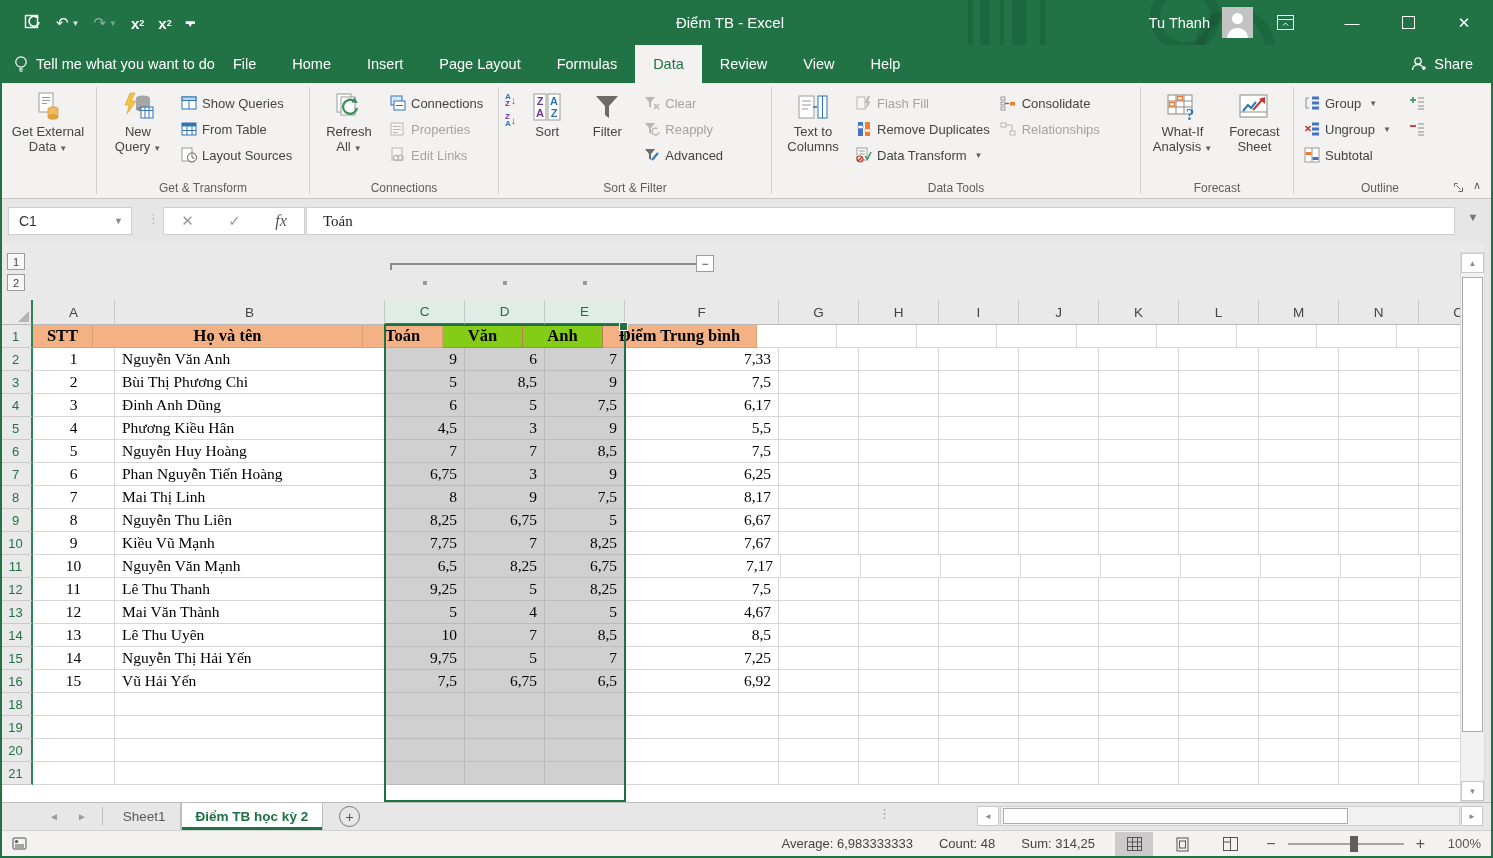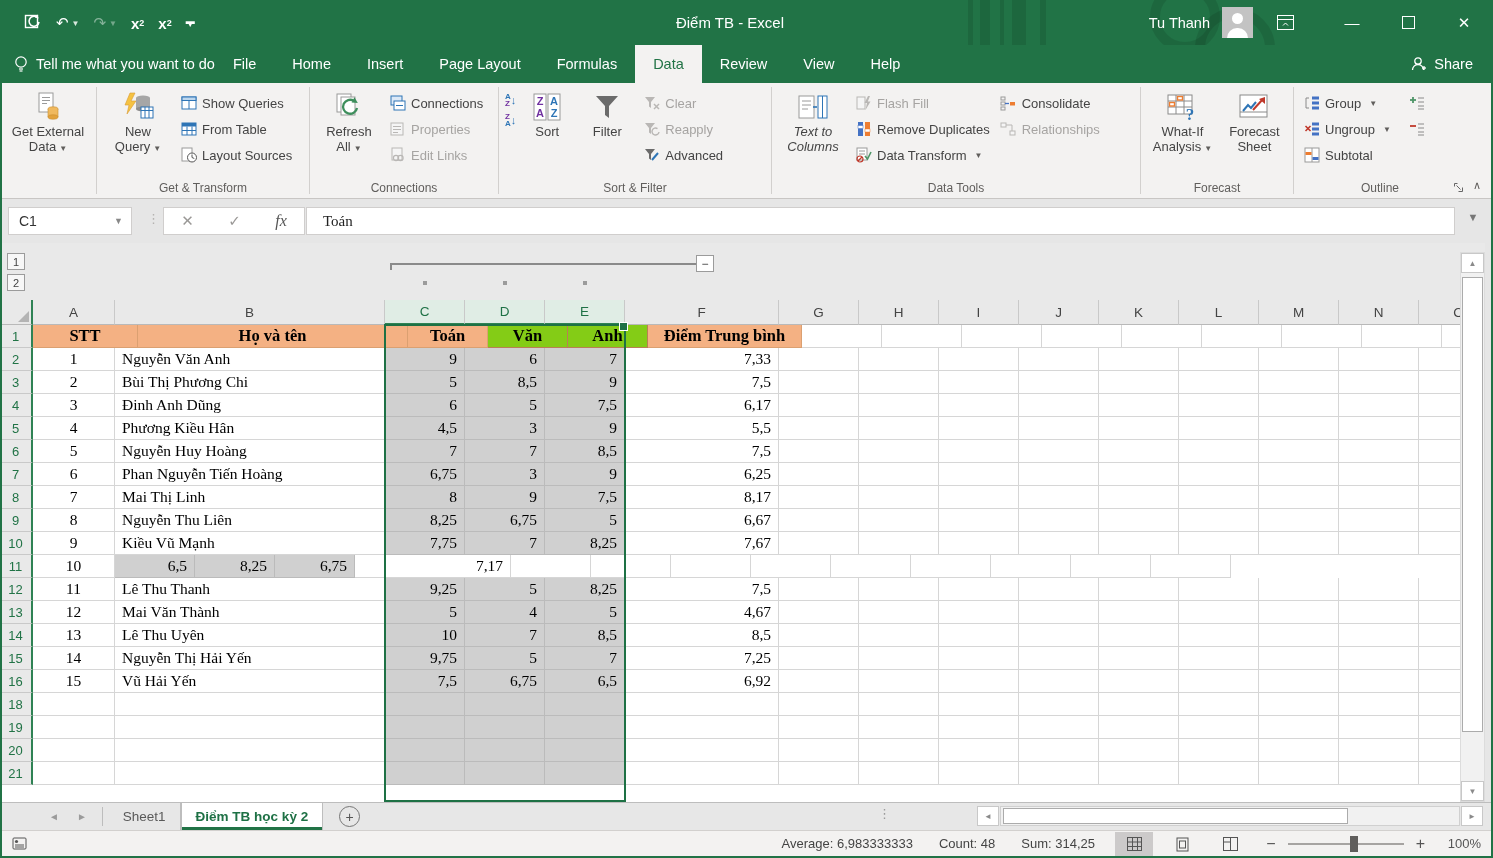--- a/index.html
+++ b/index.html
@@ -401,21 +401,21 @@
             <span>Advanced</span>
           </div>
         </div>
       </div>
       <div class="rlabel">Sort &amp; Filter</div>
     </div>
     <div class="rsep"></div>
 
     <div class="rgroup" style="width:368px;">
       <div class="rcontent">
-        <div class="bigbtn" style="width:62px;font-style:italic;">
+        <div class="bigbtn" style="width:62px;">
           <span class="bicon">
             <svg width="30" height="28" viewBox="0 0 30 28">
                 <rect x="1" y="3" width="15" height="22" fill="#fff" stroke="#9a9a9a"></rect>
                 <line x1="4" y1="8" x2="13" y2="8" stroke="#9a9a9a"></line>
                 <line x1="4" y1="12" x2="13" y2="12" stroke="#9a9a9a"></line>
                 <line x1="4" y1="16" x2="10" y2="16" stroke="#9a9a9a"></line>
                 <rect x="20" y="3" width="9" height="22" fill="#fff" stroke="#2e75b6"></rect>
                 <line x1="24.5" y1="3" x2="24.5" y2="25" stroke="#2e75b6"></line>
                 <line x1="15" y1="14" x2="19" y2="14" stroke="#2e75b6" stroke-width="1.6"></line>
               </svg>
@@ -643,21 +643,21 @@
       <div class="chd" style="width: 80px;">J</div>
       <div class="chd" style="width: 80px;">K</div>
       <div class="chd" style="width: 80px;">L</div>
       <div class="chd" style="width: 80px;">M</div>
       <div class="chd" style="width: 80px;">N</div>
       <div class="chd" style="width: 80px;">O</div>
     </div>
   <div id="rows" class="abs">
       <div class="grow">
         <div class="rh">1</div>
-        <div class="c hdr" style="width: 105px;">STT</div>
+        <div class="c hdr" style="width: 60px;">STT</div>
         <div class="c hdr" style="width: 270px;">Họ và tên</div>
         <div class="c hdr" style="width: 80px;">Toán</div>
         <div class="c hdr hdrdark" style="width: 80px;">Văn</div>
         <div class="c hdr hdrdark" style="width: 80px;">Anh</div>
         <div class="c hdr" style="width: 154px;">Điểm Trung bình</div>
         <div class="c num" style="width: 80px;"></div>
         <div class="c num" style="width: 80px;"></div>
         <div class="c num" style="width: 80px;"></div>
         <div class="c num" style="width: 80px;"></div>
         <div class="c num" style="width: 80px;"></div>
@@ -824,20 +824,21 @@
         <div class="c num" style="width: 80px;"></div>
         <div class="c num" style="width: 80px;"></div>
         <div class="c num" style="width: 80px;"></div>
         <div class="c num" style="width: 80px;"></div>
         <div class="c num" style="width: 80px;"></div>
         <div class="c num" style="width: 80px;"></div>
       </div>
       <div class="grow">
         <div class="rh">11</div>
         <div class="c ctr" style="width: 82px;">10</div>
+        <div class="c" style="width: 270px;">Nguyễn Văn Mạnh</div>
         <div class="c sel num" style="width: 80px;">6,5</div>
         <div class="c sel num" style="width: 80px;">8,25</div>
         <div class="c sel num" style="width: 80px;">6,75</div>
         <div class="c num" style="width: 156px;">7,17</div>
         <div class="c num" style="width: 80px;"></div>
         <div class="c num" style="width: 80px;"></div>
         <div class="c num" style="width: 80px;"></div>
         <div class="c num" style="width: 80px;"></div>
         <div class="c num" style="width: 80px;"></div>
         <div class="c num" style="width: 80px;"></div>

